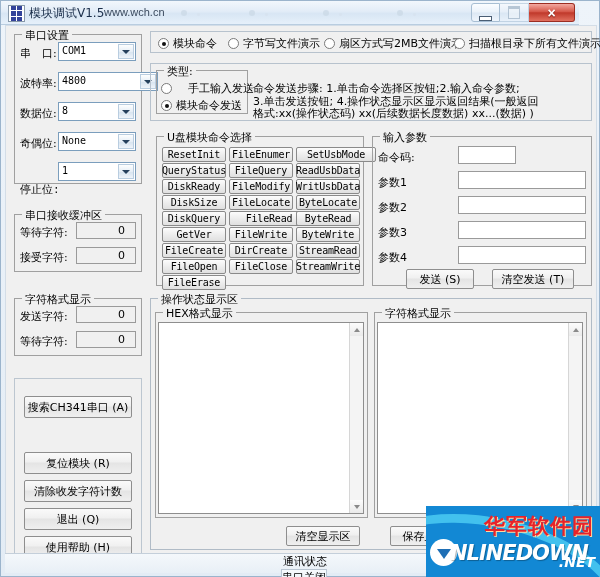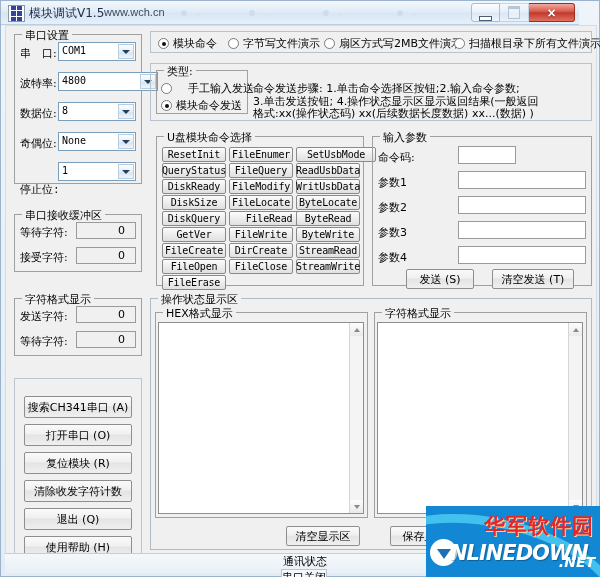--- a/index.html
+++ b/index.html
@@ -323,23 +323,20 @@
     </div>
     <div class="lbl" style="left:14px;top:283px;">发送字符:</div>
     <div class="numf" style="left:70px;top:280px;width:60px;">0</div>
     <div class="lbl" style="left:14px;top:308px;">等待字符:</div>
     <div class="numf" style="left:70px;top:305px;width:60px;">0</div>
 
     <div class="gb" style="left:8px;top:352px;width:128px;height:188px;border-color:#bcc6d0;"></div>
     <div class="btn" style="left:18px;top:370px;width:108px;height:22px;">
       <span>搜索CH341串口 (A)</span>
     </div>
-    <div class="btn" style="left:18px;top:398px;width:108px;height:22px;">
-      <span>打开串口 (O)</span>
-    </div>
     <div class="btn" style="left:18px;top:426px;width:108px;height:22px;">
       <span>复位模块 (R)</span>
     </div>
     <div class="btn" style="left:18px;top:454px;width:108px;height:22px;">
       <span>清除收发字符计数</span>
     </div>
     <div class="btn" style="left:18px;top:482px;width:108px;height:22px;">
       <span>退出 (Q)</span>
     </div>
     <div class="btn" style="left:18px;top:510px;width:108px;height:22px;">

